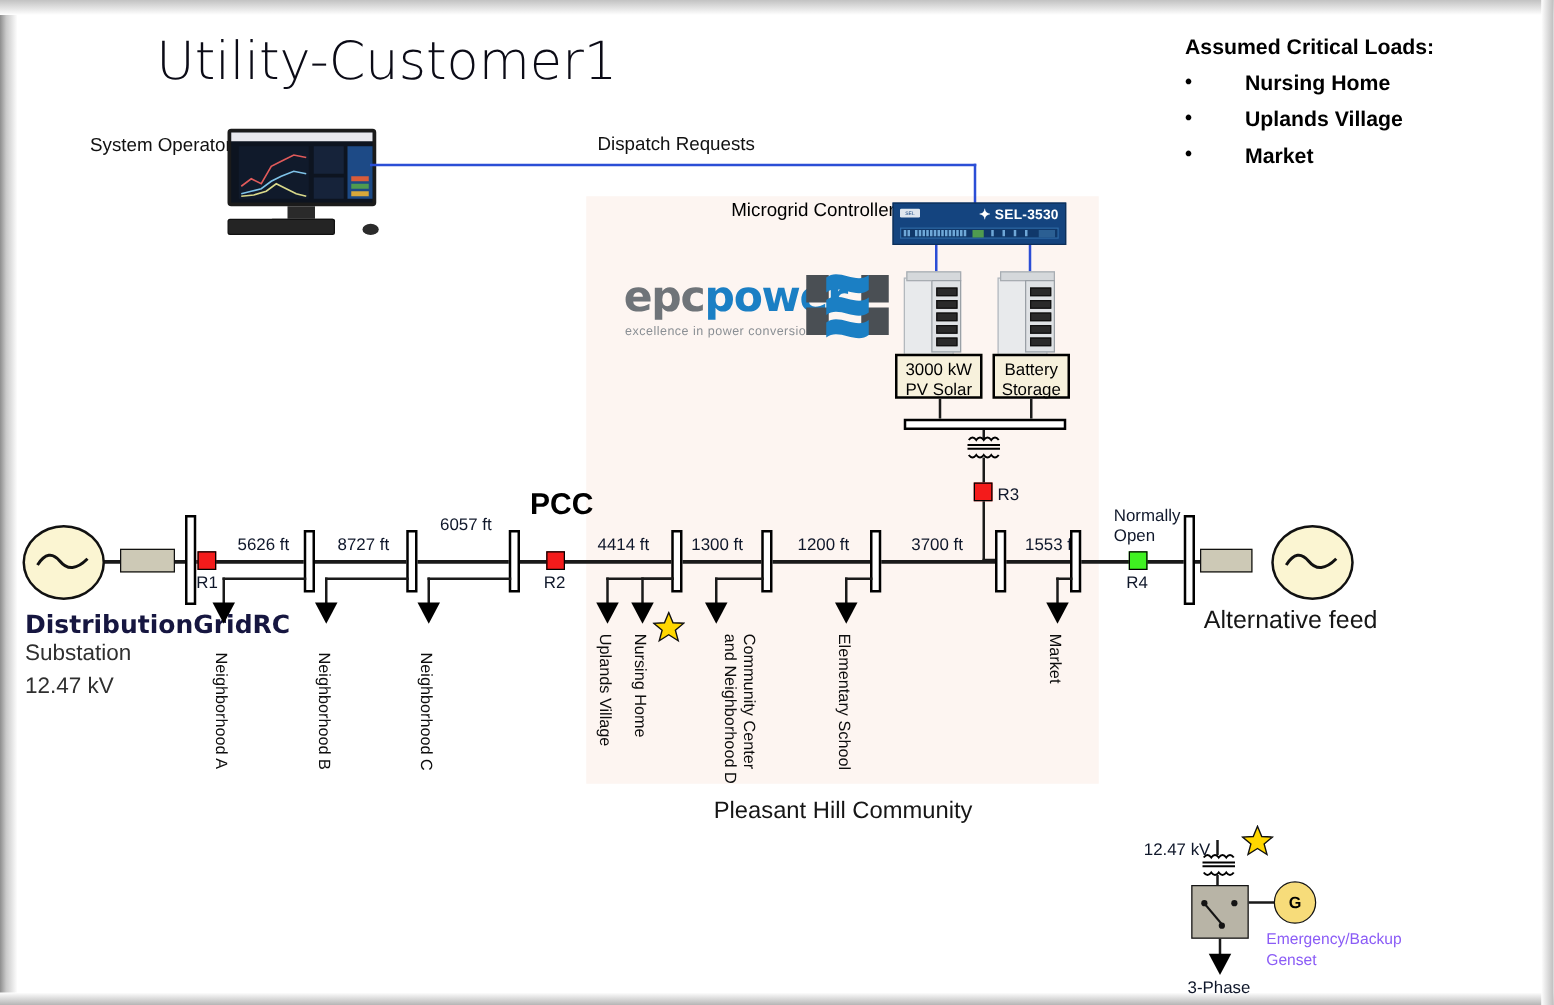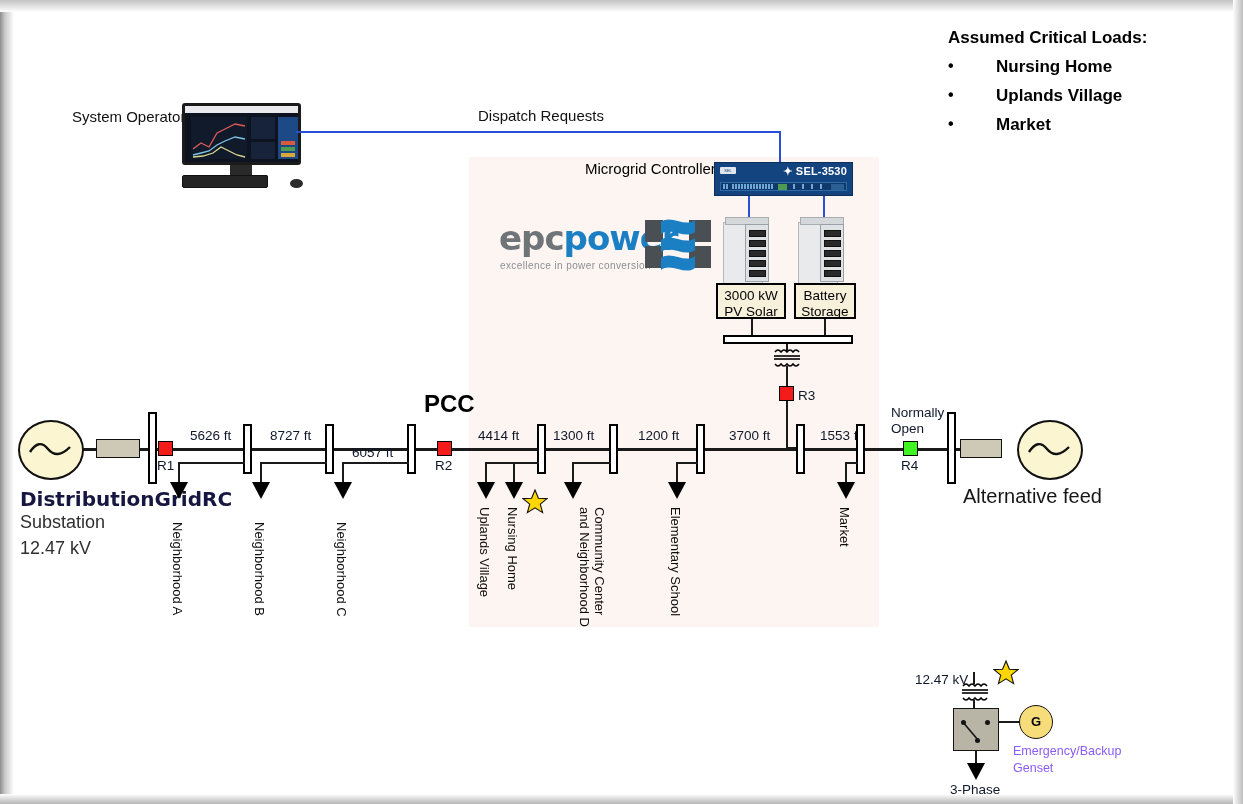--- a/index.html
+++ b/index.html
@@ -131,20 +131,21 @@
 
 <div id="slide">
 
   <div class="edge-shadow-left abs"></div>
   <div class="edge-shadow-top abs"></div>
   <div class="edge-shadow-bottom abs"></div>
   <div class="edge-shadow-right abs"></div>
 
   <div class="abs" id="community-region"></div>
 
+  <div class="abs" id="title">Utility-Customer1</div>
 
   <div class="abs" id="critical">
     <div class="hdr">Assumed Critical Loads:</div>
     <ul>
       <li>Nursing Home</li>
       <li>Uplands Village</li>
       <li>Market</li>
     </ul>
   </div>
 
@@ -298,21 +299,21 @@
   <div class="abs lbl" style="left:157px;top:458px;">R1</div>
 
   <div class="abs" id="sub-name">DistributionGridRC</div>
   <div class="abs" id="sub-1">Substation</div>
   <div class="abs" id="sub-2">12.47 kV</div>
 
   <div class="abs" id="pcc">PCC</div>
 
   <div class="abs lbl" style="left:190px;top:428px;">5626 ft</div>
   <div class="abs lbl" style="left:270px;top:428px;">8727 ft</div>
-  <div class="abs lbl" style="left:352px;top:445px;text-align:center;">6057 ft</div>
+  <div class="abs lbl" style="left:352px;top:412px;text-align:center;">6057 ft</div>
   <div class="abs lbl" style="left:478px;top:428px;">4414 ft</div>
   <div class="abs lbl" style="left:553px;top:428px;">1300 ft</div>
   <div class="abs lbl" style="left:638px;top:428px;">1200 ft</div>
   <div class="abs lbl" style="left:729px;top:428px;">3700 ft</div>
   <div class="abs lbl" style="left:820px;top:428px;">1553 ft</div>
 
   <div class="bus" style="left:243px;top:424px;height:50px;"></div>
   <div class="bus" style="left:325px;top:424px;height:50px;"></div>
   <div class="bus" style="left:407px;top:424px;height:50px;"></div>
   <div class="recl red" style="left:437px;top:441px;"></div>
@@ -373,20 +374,21 @@
   <div class="wire" style="left:676px;top:462px;width:22px;height:2px;"></div>
   <div class="wire" style="left:676px;top:462px;width:2px;height:22px;"></div>
   <div class="arrowhead" style="left:668px;top:482px;"></div>
   <div class="vlabel" style="left:683px;top:507px;">Elementary School</div>
 
   <div class="wire" style="left:845px;top:462px;width:13px;height:2px;"></div>
   <div class="wire" style="left:845px;top:462px;width:2px;height:22px;"></div>
   <div class="arrowhead" style="left:837px;top:482px;"></div>
   <div class="vlabel" style="left:852px;top:507px;">Market</div>
 
+  <div class="abs" id="community-caption">Pleasant Hill Community</div>
 
   <div class="abs" id="genset">
     <div class="abs lbl" style="left:10px;top:12px;">12.47 kV</div>
     <svg class="star" style="left:88px;top:0px;" viewBox="0 0 26 26">
       <path d="M13 1 L16.4 9.2 L25 9.6 L18.3 15.1 L20.6 23.6 L13 18.8 L5.4 23.6 L7.7 15.1 L1 9.6 L9.6 9.2 Z" fill="#ffd700" stroke="#111" stroke-width="1.1"></path>
     </svg>
     <div class="wire" style="left:68px;top:12px;width:2px;height:12px;"></div>
     <svg class="abs" style="left:55px;top:22px;" width="30" height="20" viewBox="0 0 30 20">
       <path d="M3 4 q3 -4 6 0 q3 -4 6 0 q3 -4 6 0 q3 -4 6 0" fill="none" stroke="#000" stroke-width="1.6"></path>
       <line x1="2" y1="8" x2="28" y2="8" stroke="#000" stroke-width="1.6"></line>

